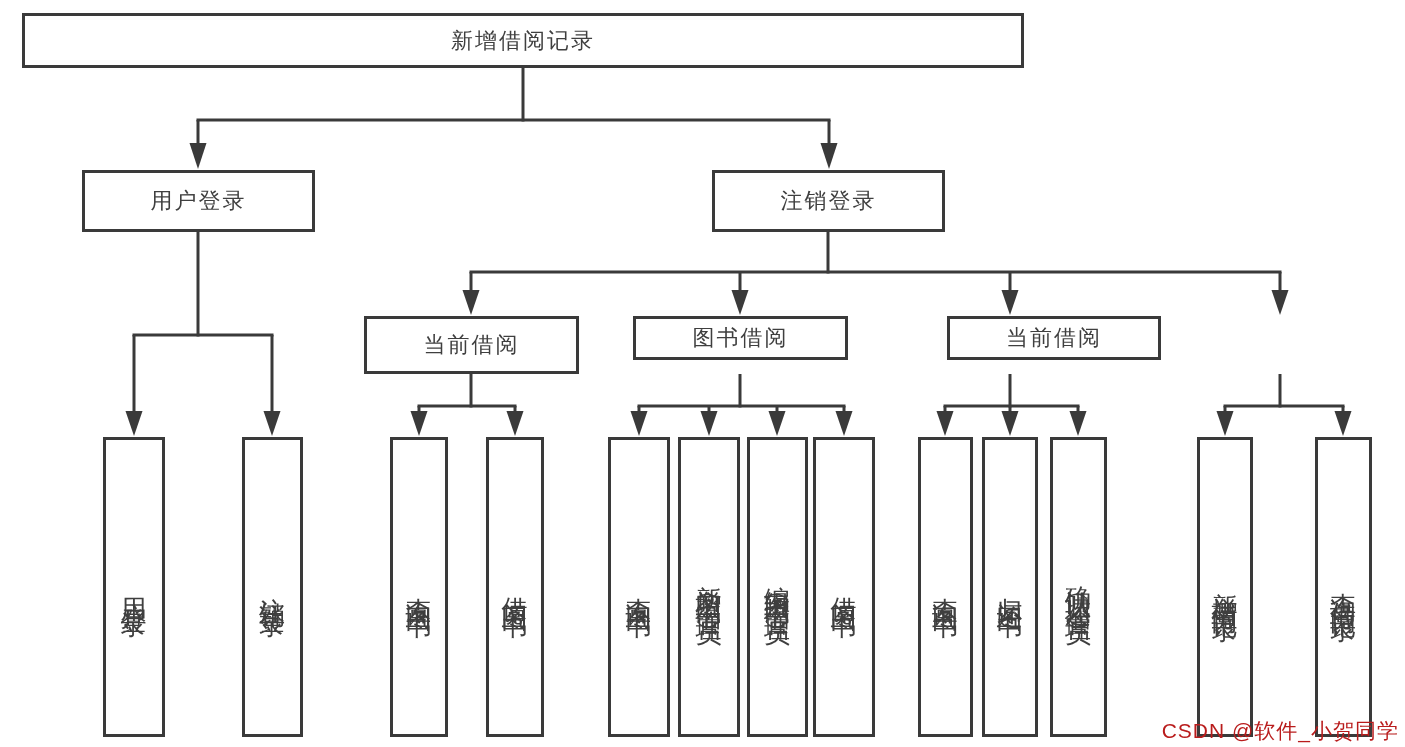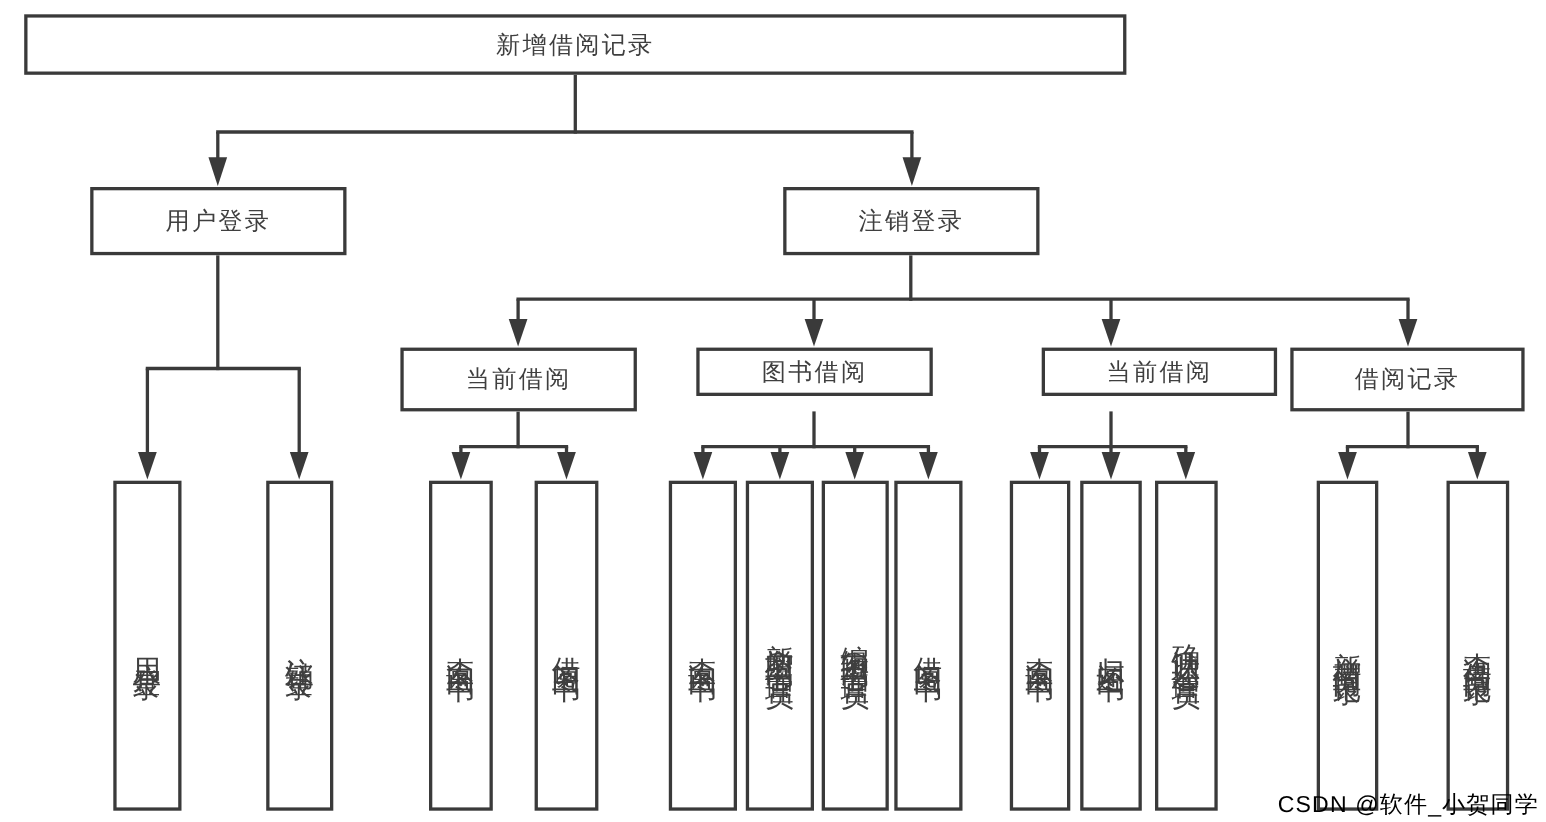--- a/index.html
+++ b/index.html
@@ -20,21 +20,21 @@
     position:absolute; box-sizing:border-box; top:437px; height:300px;
     border:3px solid #3a3a3a; background:#ffffff;
     display:flex; align-items:center; justify-content:center;
   }
   .vnode span {
     writing-mode:vertical-rl; text-orientation:mixed;
     font-size:26px; line-height:1; letter-spacing:5px; color:#3f3f3f;
   }
   .watermark {
     position:absolute; right:6px; bottom:2px;
-    font-size:21px; color:#000000; letter-spacing:1px;
+    font-size:21px; color:#b91c1c; letter-spacing:1px;
     z-index:5; white-space:nowrap;
   }
   .cline { stroke:#3a3a3a; stroke-width:3; fill:none; }
   .carrow { fill:#3a3a3a; stroke:none; }
 </style>
 </head>
 <body>
 
 <div class="canvas">
 
@@ -127,23 +127,20 @@
 
   <div class="hnode" style="left:364px;top:316px;width:215px;height:58px">
     <span>当前借阅</span>
   </div>
   <div class="hnode" style="left:633px;top:316px;width:215px;height:44px">
     <span>图书借阅</span>
   </div>
   <div class="hnode" style="left:947px;top:316px;width:214px;height:44px">
     <span>当前借阅</span>
   </div>
-  <div class="hnode" style="left:1173px;top:316px;width:213px;height:58px">
-    <span>借阅记录</span>
-  </div>
 
   <div class="vnode" style="left:103px;width:62px">
     <span>用户登录</span>
   </div>
   <div class="vnode" style="left:242px;width:61px">
     <span>注销登录</span>
   </div>
 
   <div class="vnode" style="left:390px;width:58px">
     <span>查询图书</span>

